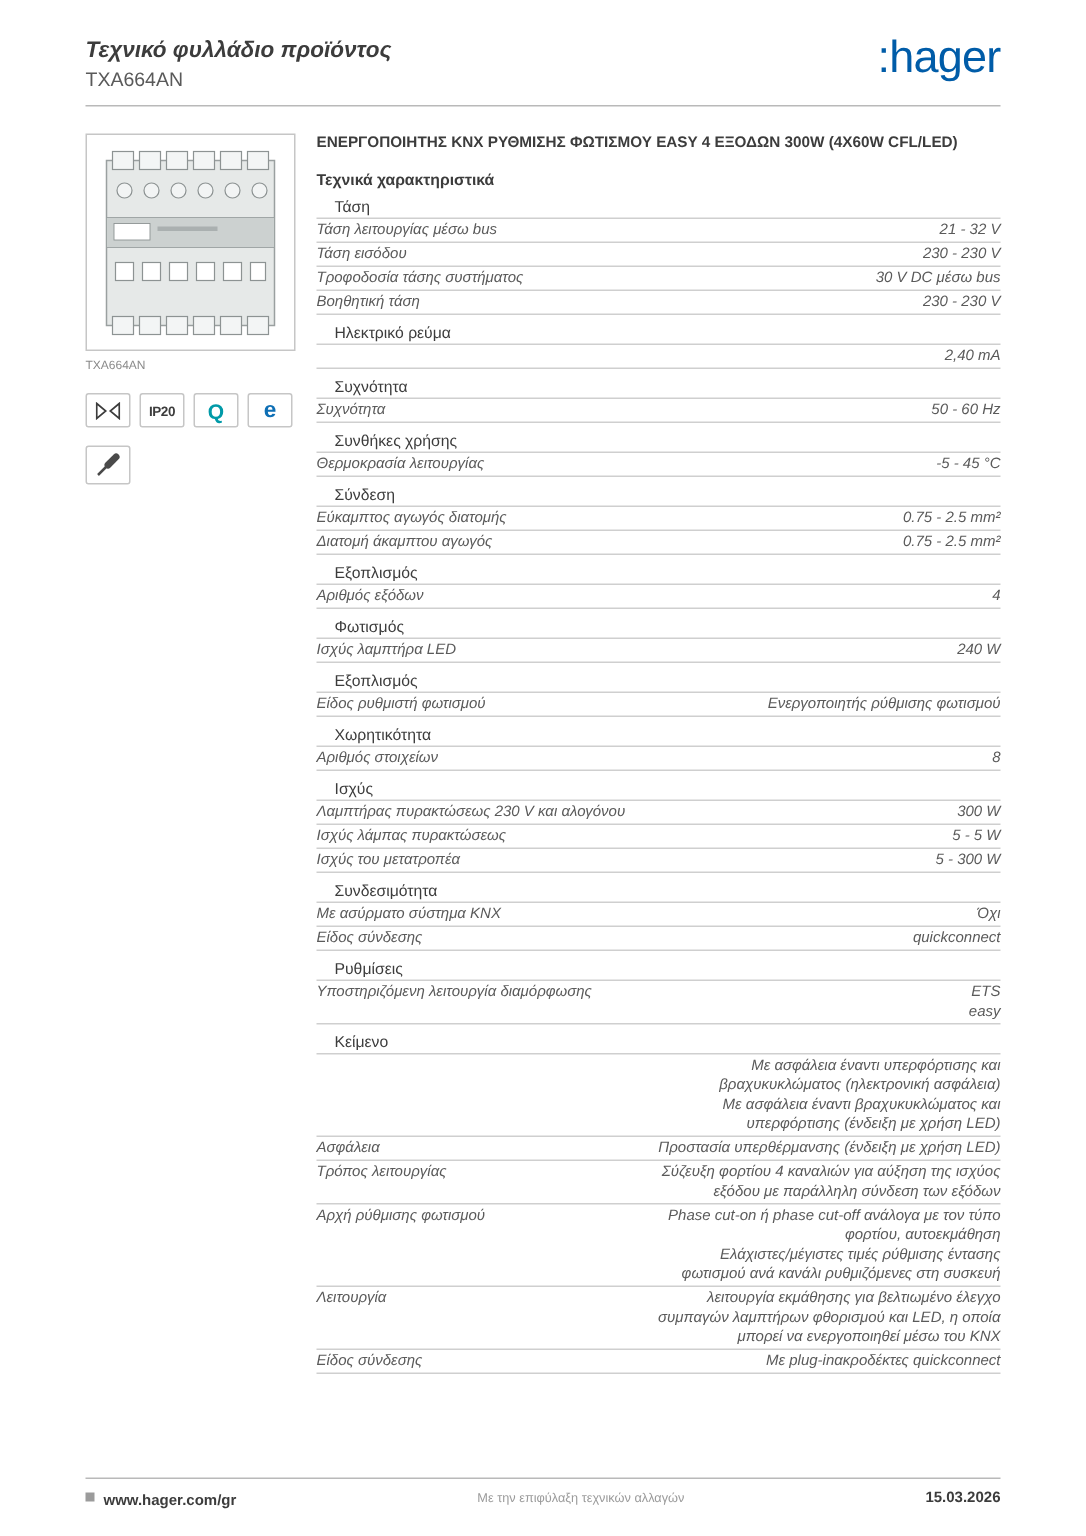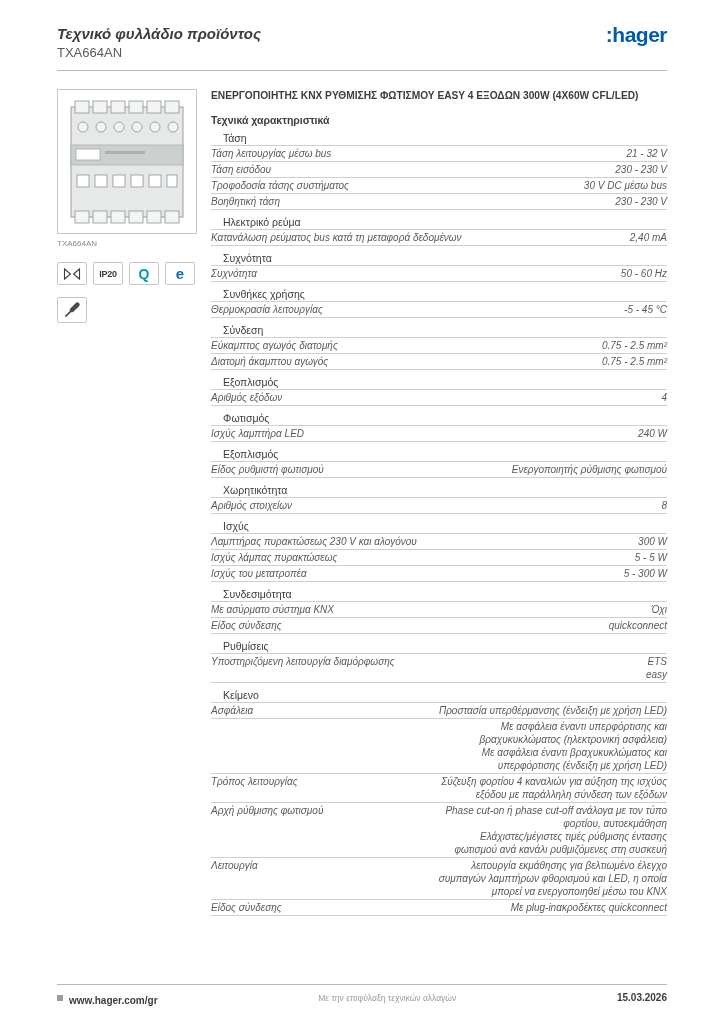--- a/index.html
+++ b/index.html
@@ -11,21 +11,21 @@
     position:relative;
     overflow:hidden;
   }
   .page { padding:25px 57px 0 57px; }
 
   
   .doc-header { display:flex; justify-content:space-between; align-items:flex-start;
     border-bottom:1px solid #b9b9b9; padding-bottom:10px; }
   .doc-title { font-size:15px; font-weight:bold; color:#3c3c3c;font-style:italic; }
   .doc-code { font-size:13px; color:#5a5a5a; margin-top:3px; }
-  .brand { font-size:21px; font-weight:bold; line-height:0.95; letter-spacing:-0.5px; color:#005ca8; }
+  .brand { font-size:30px; font-weight:normal; line-height:0.95; letter-spacing:-0.5px; color:#005ca8; }
 
   
   .content { display:flex; gap:14px; margin-top:18px; }
   .left-col { width:140px; flex:0 0 140px; }
   .right-col { flex:1; min-width:0; }
 
   
   .image-box { width:140px; height:145px; border:1px solid #c6c6c6; background:#fff;
     display:flex; align-items:center; justify-content:center; }
   .image-caption { font-size:8px; color:#8a8a8a; margin-top:5px; }
@@ -169,21 +169,20 @@
               <div class="row">
                 <div class="label">Βοηθητική τάση</div>
                 <div class="value">230 - 230 V</div>
               </div>
             </div>
           </div>
           <div>
             <div class="section-heading">Ηλεκτρικό ρεύμα</div>
             <div class="rows">
               <div class="row">
-                <div class="label">Κατανάλωση ρεύματος bus κατά τη μεταφορά δεδομένων</div>
                 <div class="value">2,40 mA</div>
               </div>
             </div>
           </div>
           <div>
             <div class="section-heading">Συχνότητα</div>
             <div class="rows">
               <div class="row">
                 <div class="label">Συχνότητα</div>
                 <div class="value">50 - 60 Hz</div>
@@ -285,27 +284,27 @@
                 <div class="label">Υποστηριζόμενη λειτουργία διαμόρφωσης</div>
                 <div class="value">ETS
 easy</div>
               </div>
             </div>
           </div>
           <div>
             <div class="section-heading">Κείμενο</div>
             <div class="rows">
               <div class="row">
-                <div class="label">Ασφάλεια</div>
-                <div class="value">Προστασία υπερθέρμανσης (ένδειξη με χρήση LED)</div>
-              </div>
-              <div class="row">
                 <div class="label"></div>
                 <div class="value">Με ασφάλεια έναντι υπερφόρτισης και βραχυκυκλώματος (ηλεκτρονική ασφάλεια)
 Με ασφάλεια έναντι βραχυκυκλώματος και υπερφόρτισης (ένδειξη με χρήση LED)</div>
+              </div>
+              <div class="row">
+                <div class="label">Ασφάλεια</div>
+                <div class="value">Προστασία υπερθέρμανσης (ένδειξη με χρήση LED)</div>
               </div>
               <div class="row">
                 <div class="label">Τρόπος λειτουργίας</div>
                 <div class="value">Σύζευξη φορτίου 4 καναλιών για αύξηση της ισχύος εξόδου με παράλληλη σύνδεση των εξόδων</div>
               </div>
               <div class="row">
                 <div class="label">Αρχή ρύθμισης φωτισμού</div>
                 <div class="value">Phase cut-on ή phase cut-off ανάλογα με τον τύπο φορτίου, αυτοεκμάθηση
 Ελάχιστες/μέγιστες τιμές ρύθμισης έντασης φωτισμού ανά κανάλι ρυθμιζόμενες στη συσκευή</div>
               </div>

